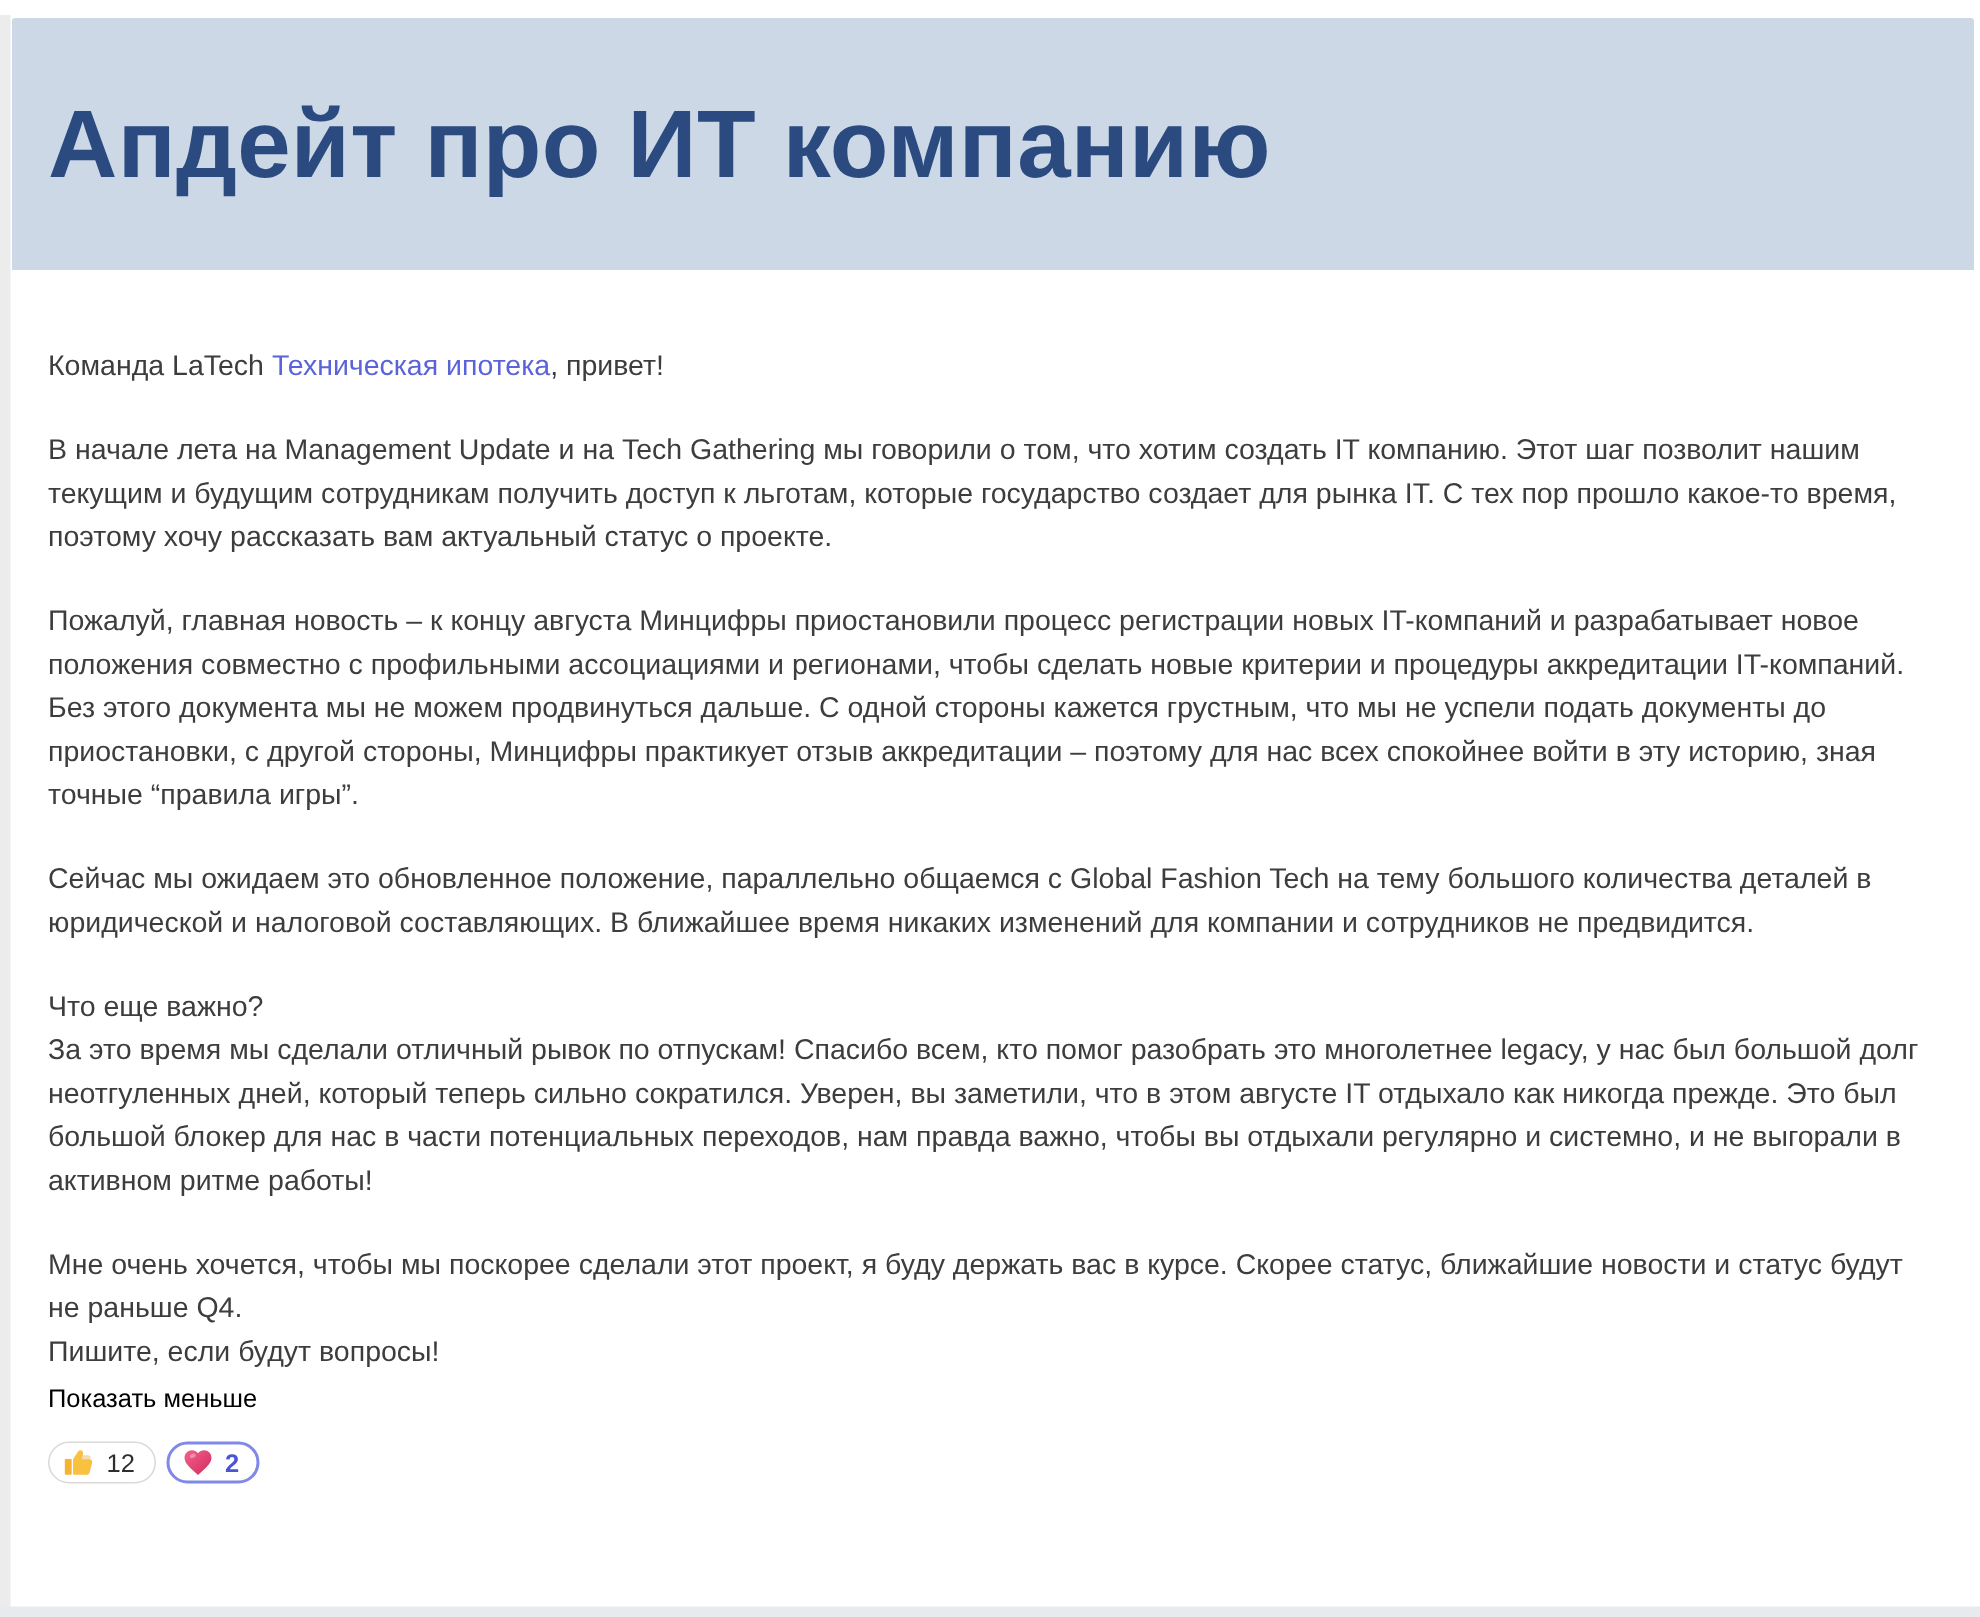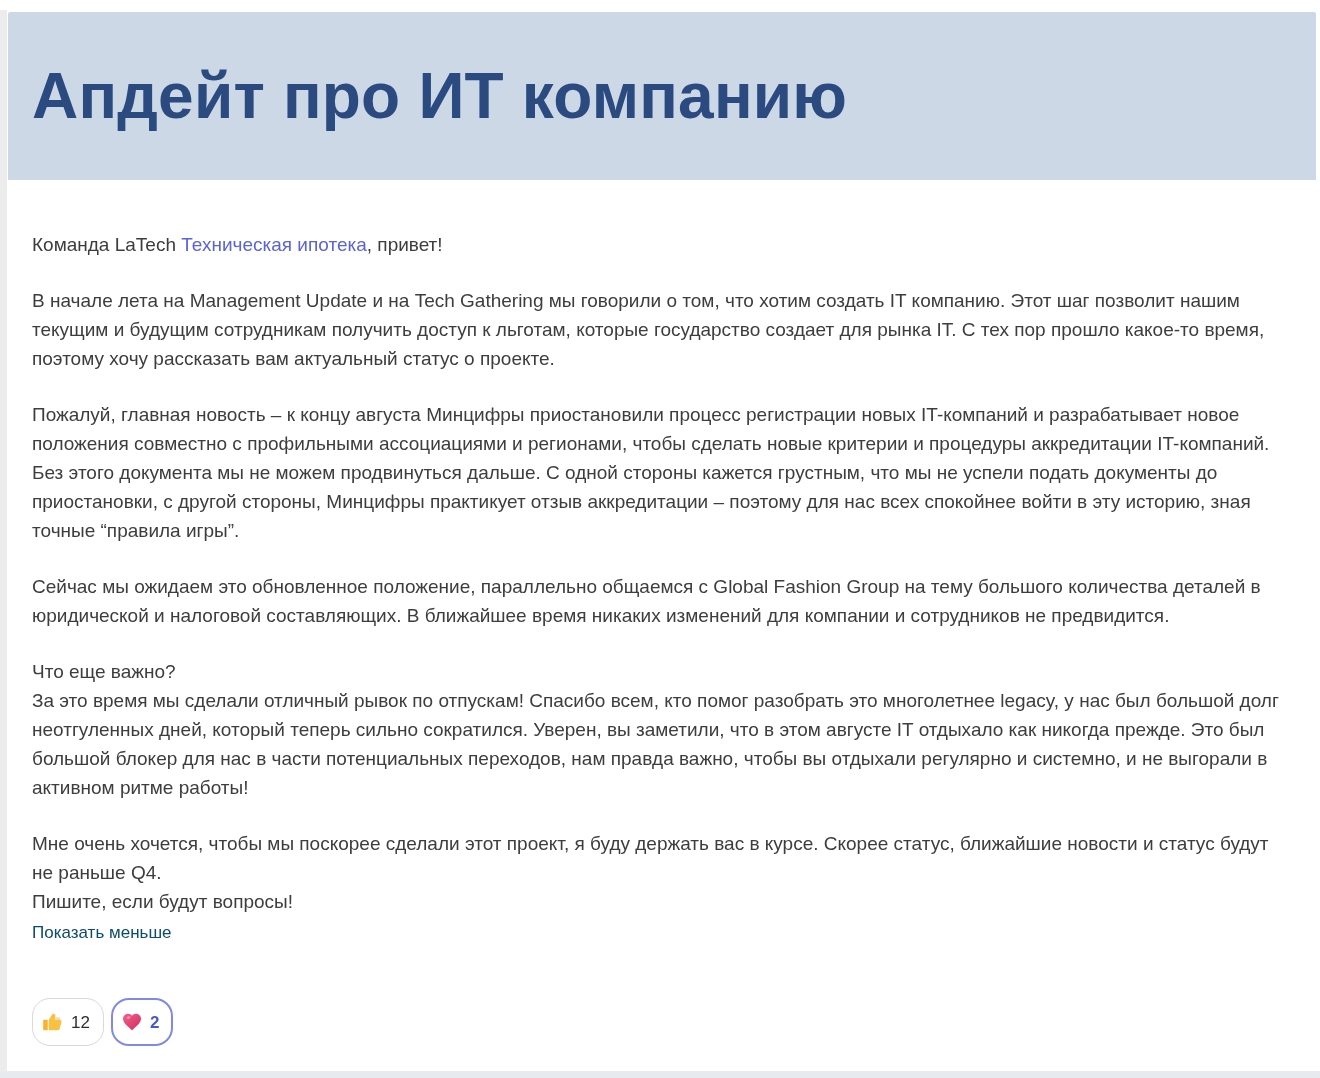--- a/index.html
+++ b/index.html
@@ -60,44 +60,43 @@
   }
   .para { margin: 16px 0 27px 0; }
   .para .line { display: block; }
   .inline-link {
     color: #5a63d8;
     text-decoration: none;
     cursor: pointer;
   }
   .show-less {
     display: inline-block;
-    color: #0c4a6e;
+    color: #000000;
     font-size: 17px;
     margin: 2px 0 14px 0;
     cursor: pointer;
   }
   .reactions {
     display: flex;
     align-items: center;
     gap: 7px;
     padding-bottom: 10px;
   }
   .reaction-pill {
     display: inline-flex;
     align-items: center;
     gap: 7px;
-    height: 48px;
+    height: 28px;
     padding: 0 13px 0 9px;
     background: #ffffff;
     border: 1px solid #d9d9d9;
     border-radius: 18px;
     font-size: 17px;
     color: #2e2e2e;
     cursor: pointer;
-    margin-top: 37px;
   }
   .reaction-pill.selected {
     border: 2px solid #8089e8;
     color: #4a55d2;
     font-weight: 700;
     padding: 0 12px 0 8px;
   }
   .reaction-icon { width: 22px; height: 22px; display: inline-block; }
   .reaction-icon svg { width: 100%; height: 100%; display: block; }
 </style>
@@ -120,21 +119,21 @@
 
       <p class="para">
         <span class="line">В начале лета на Management Update и на Tech Gathering мы говорили о том, что хотим создать IT компанию. Этот шаг позволит нашим текущим и будущим сотрудникам получить доступ к льготам, которые государство создает для рынка IT. С тех пор прошло какое-то время, поэтому хочу рассказать вам актуальный статус о проекте.</span>
       </p>
 
       <p class="para">
         <span class="line">Пожалуй, главная новость – к  концу августа Минцифры приостановили процесс регистрации новых IT-компаний и разрабатывает новое положения совместно с профильными ассоциациями и регионами, чтобы сделать новые критерии и процедуры аккредитации IT-компаний. Без этого документа мы не можем продвинуться дальше. С одной стороны кажется грустным, что мы не успели подать документы до приостановки, с другой стороны, Минцифры практикует отзыв аккредитации – поэтому для нас всех спокойнее войти в эту историю, зная точные “правила игры”.</span>
       </p>
 
       <p class="para">
-        <span class="line">Сейчас мы ожидаем это обновленное положение, параллельно общаемся с Global Fashion Group на тему большого количества деталей в юридической и налоговой составляющих. В ближайшее время никаких изменений для компании и сотрудников не предвидится.</span>
+        <span class="line">Сейчас мы ожидаем это обновленное положение, параллельно общаемся с Global Fashion Tech на тему большого количества деталей в юридической и налоговой составляющих. В ближайшее время никаких изменений для компании и сотрудников не предвидится.</span>
       </p>
 
       <p class="para">
         <span class="line">Что еще важно?</span>
         <span class="line">За это время мы сделали отличный рывок по отпускам! Спасибо всем, кто помог разобрать это многолетнее legacy, у нас был большой долг неотгуленных дней, который теперь сильно сократился. Уверен, вы заметили, что в этом августе IT отдыхало как никогда прежде. Это был большой блокер для нас в части потенциальных переходов, нам правда важно, чтобы вы отдыхали регулярно и системно, и не выгорали в активном ритме работы!</span>
       </p>
 
       <p class="para" style="margin-bottom:0;">
         <span class="line">Мне очень хочется, чтобы мы поскорее сделали этот проект, я буду держать вас в курсе. Скорее статус, ближайшие новости и статус будут не раньше Q4.</span>
         <span class="line">Пишите, если будут вопросы!</span>

